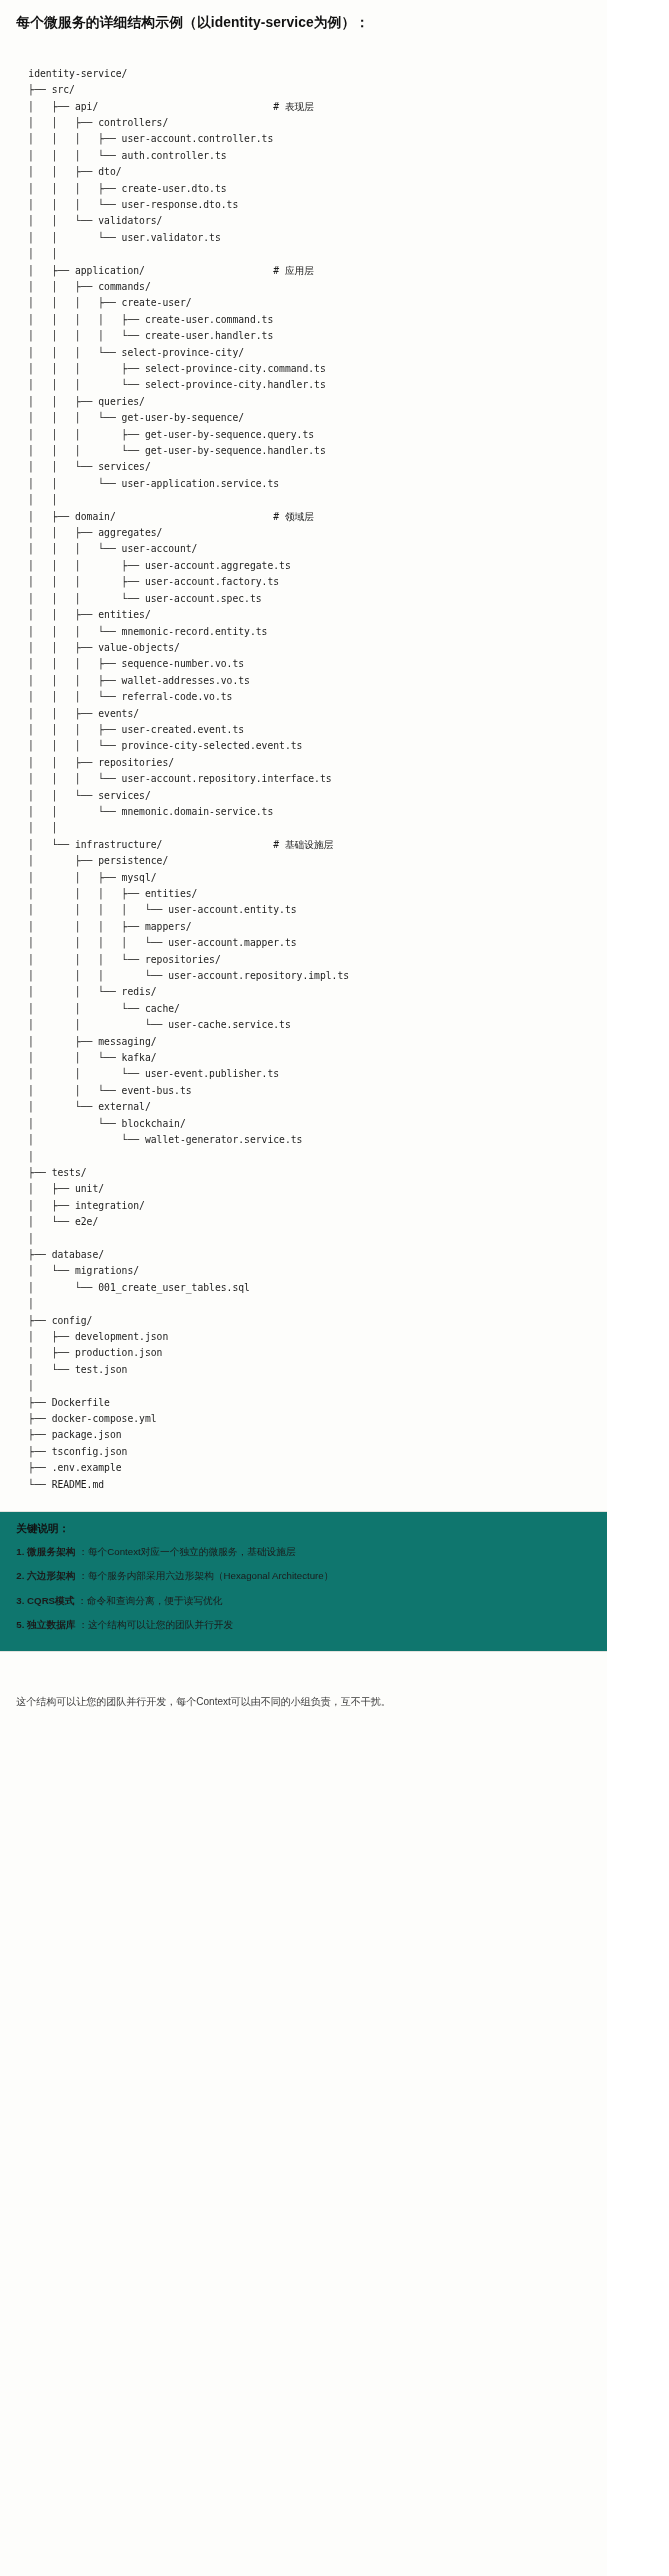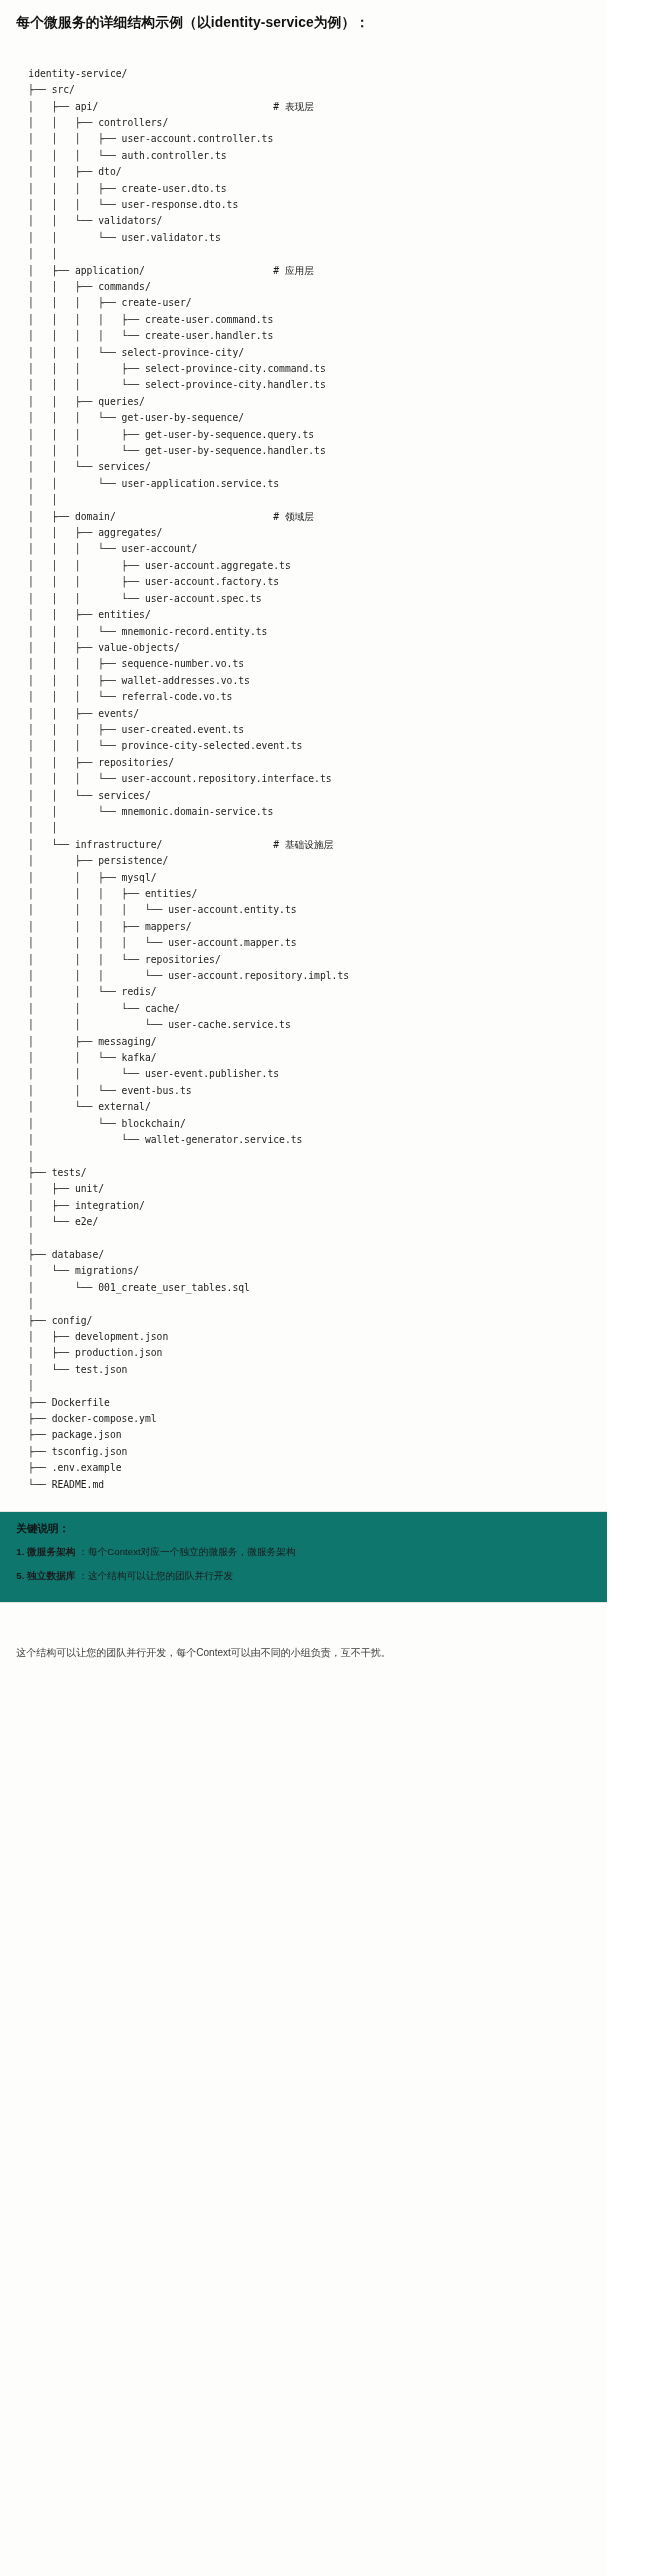--- a/index.html
+++ b/index.html
@@ -184,21 +184,31 @@
   </div>
 
   <div class="divider"></div>
 
   <div class="key-block">
     <div class="key-title">关键说明：</div>
     <ul class="key-list">
       <li class="key-item">
         <span class="num">1.</span>
         <span class="k">微服务架构</span>
-        <span>：每个Context对应一个独立的微服务，微服务架构</span>
+        <span>：每个Context对应一个独立的微服务，基础设施层</span>
+      </li>
+      <li class="key-item">
+        <span class="num">2.</span>
+        <span class="k">六边形架构</span>
+        <span>：每个服务内部采用六边形架构（Hexagonal Architecture）</span>
+      </li>
+      <li class="key-item">
+        <span class="num">3.</span>
+        <span class="k">CQRS模式</span>
+        <span>：命令和查询分离，便于读写优化</span>
       </li>
       <li class="key-item">
         <span class="num">5.</span>
         <span class="k">独立数据库</span>
         <span>：这个结构可以让您的团队并行开发</span>
       </li>
     </ul>
   </div>
 
   <div class="divider"></div>

